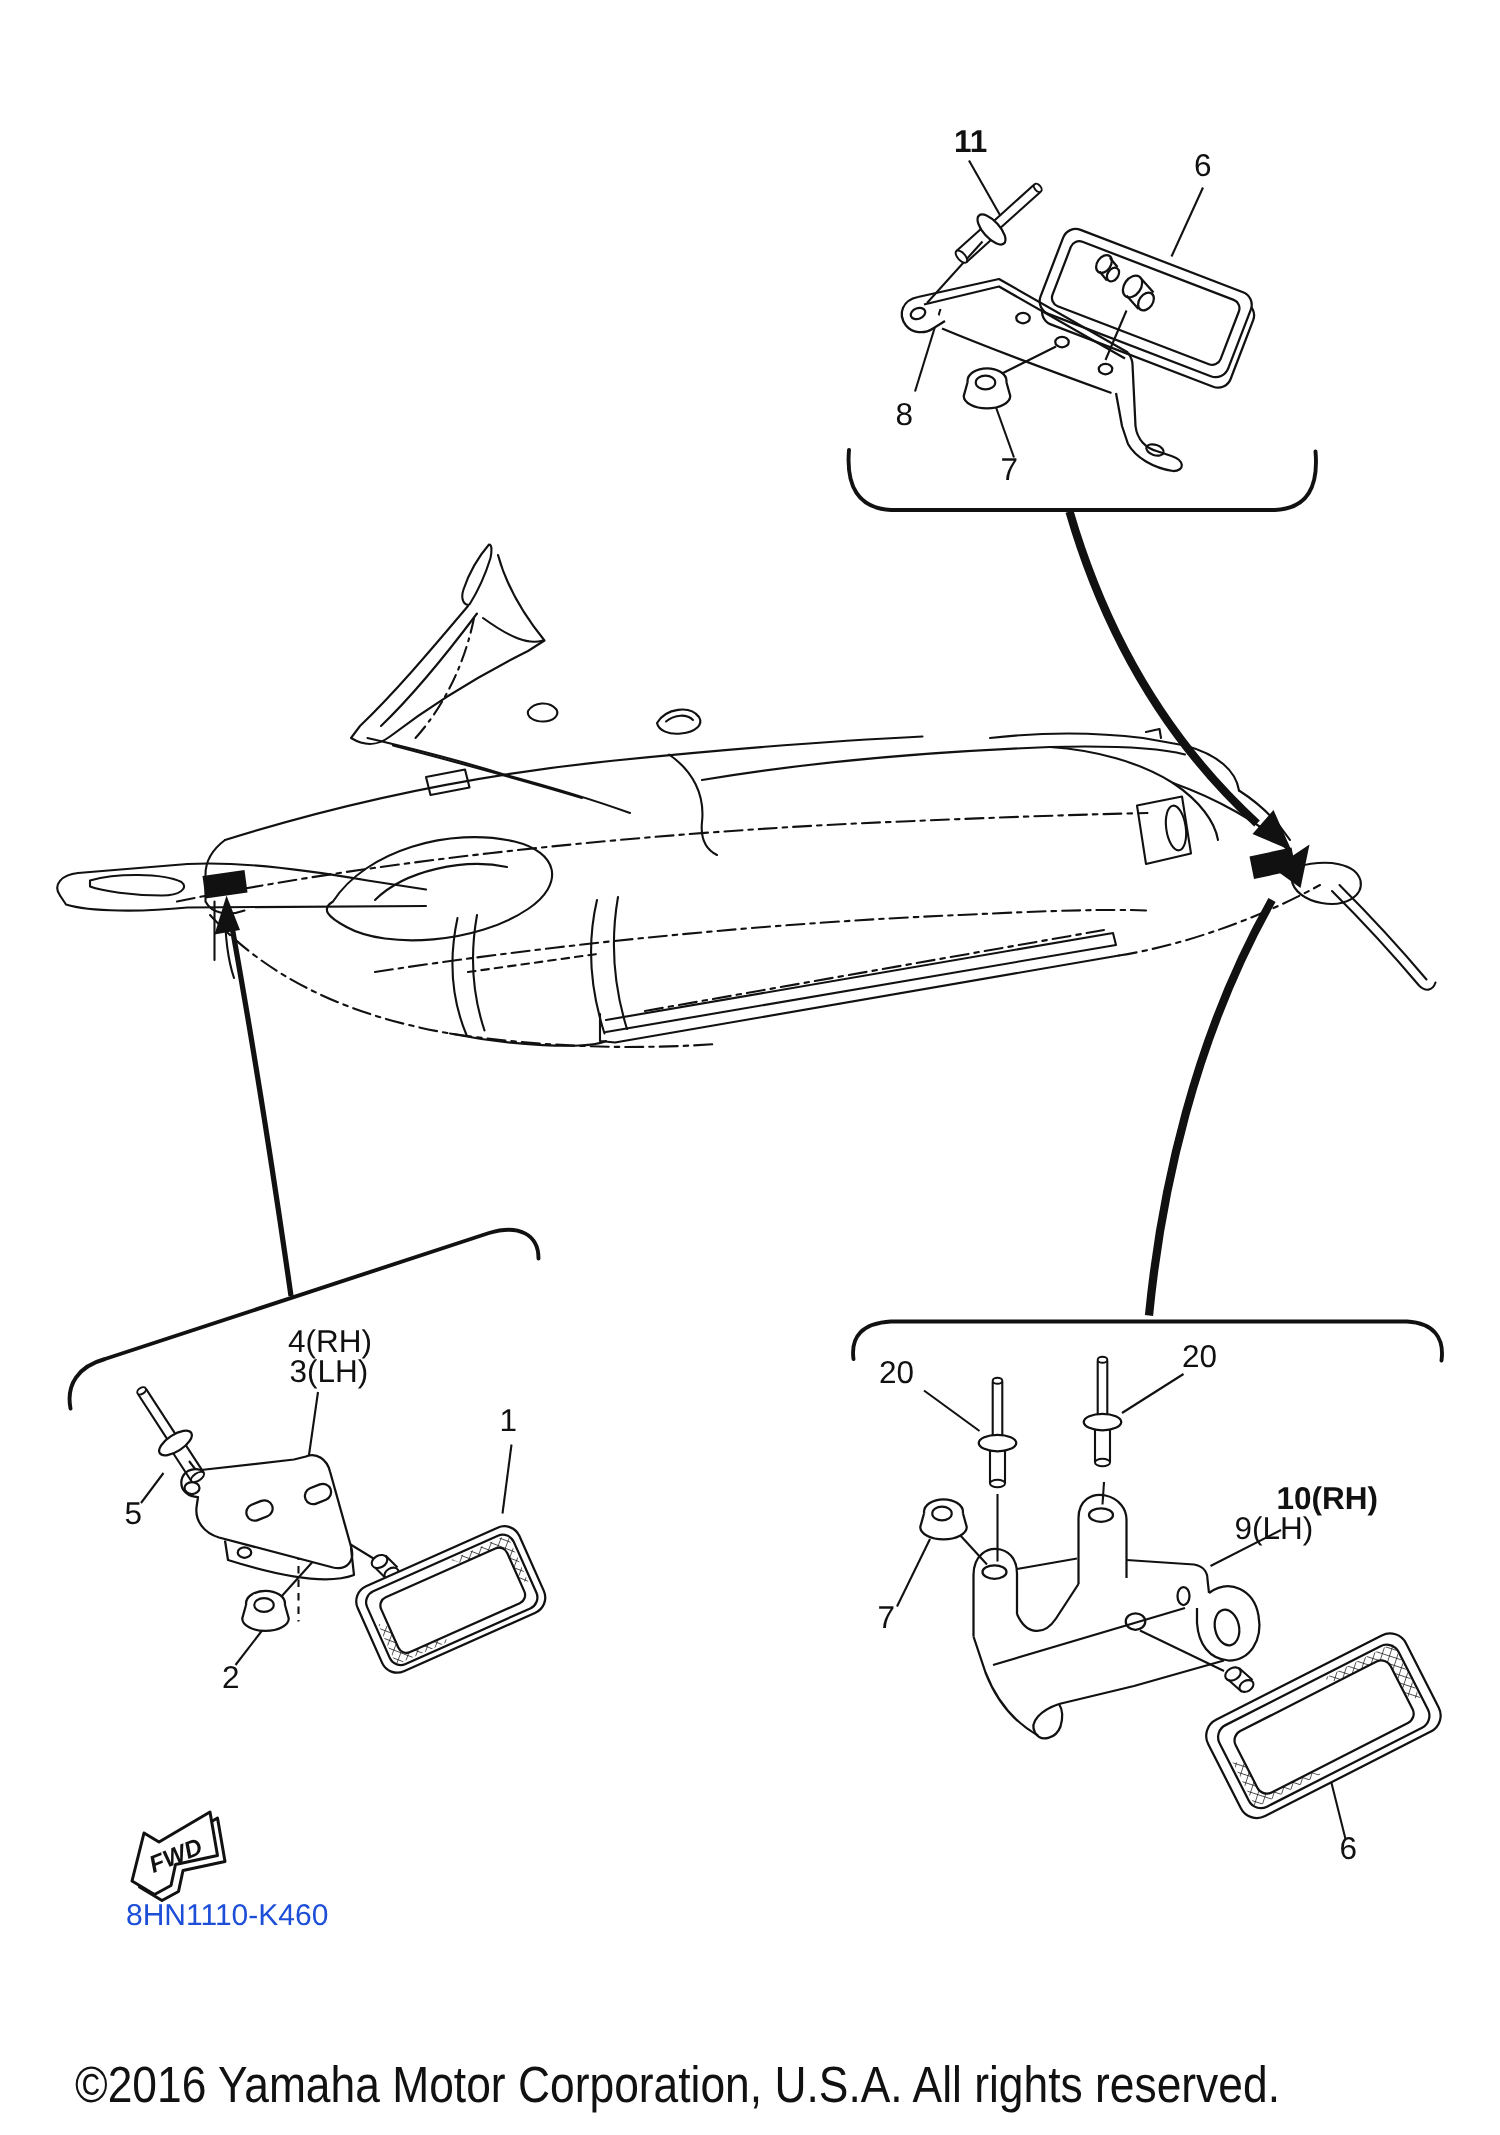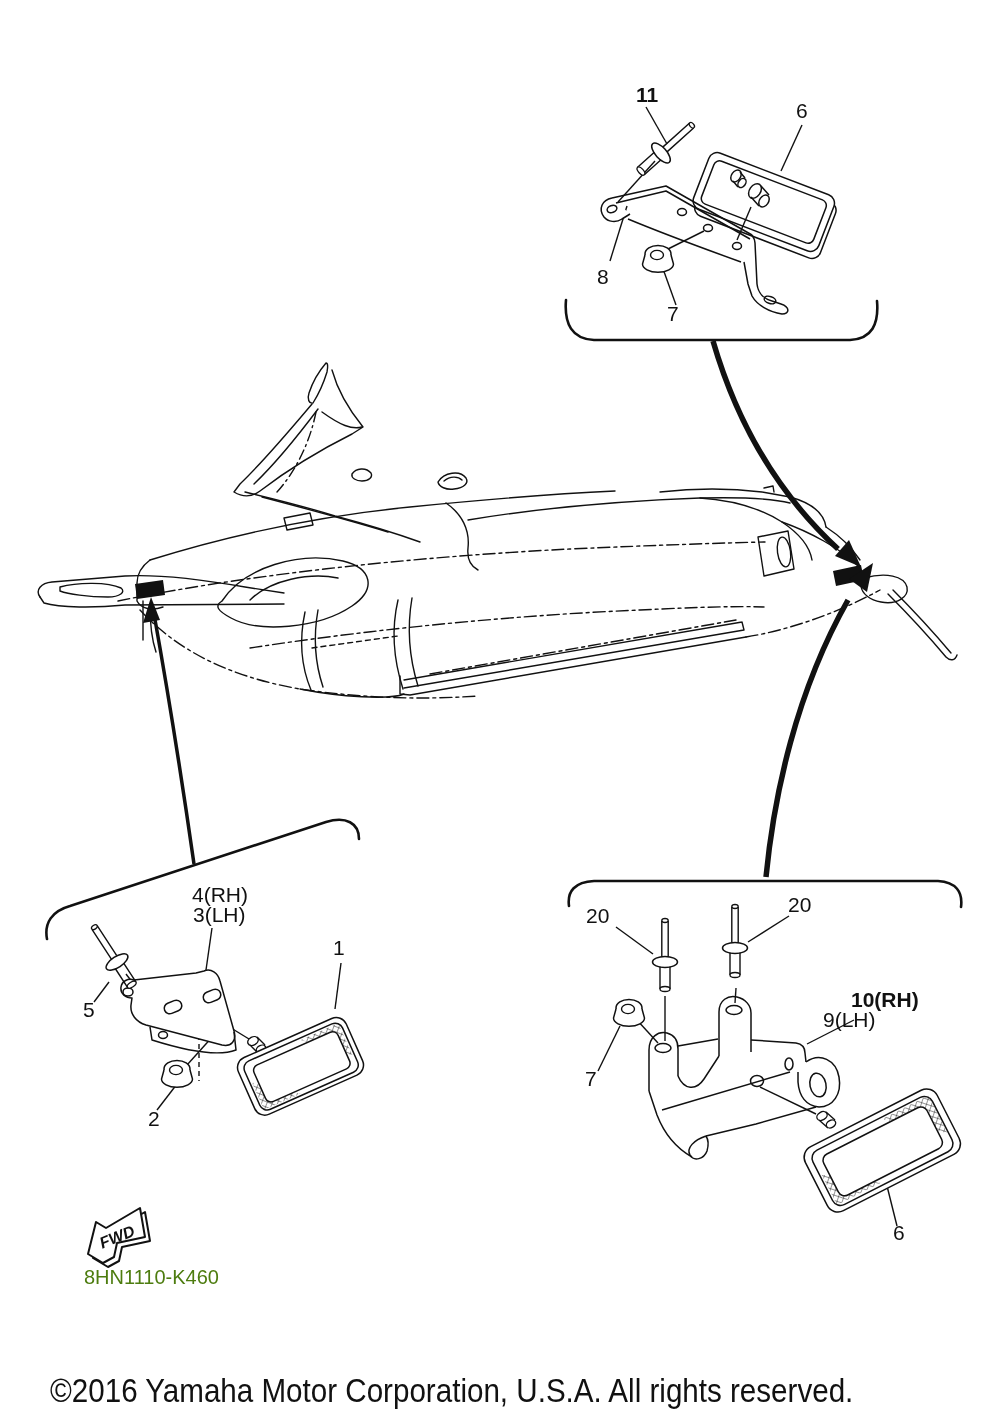--- a/index.html
+++ b/index.html
@@ -1,21 +1,21 @@
 <!DOCTYPE html>
 <html><head>
 <meta charset="utf-8">
 <style>
   html,body{margin:0;padding:0;background:#fff;}
   .stage{position:relative;width:1000px;height:1423px;background:#ffffff;overflow:hidden;
          font-family:"Liberation Sans",sans-serif;}
   .stage svg{position:absolute;left:0;top:0;}
   .lbl{position:absolute;color:#111;font-size:21px;line-height:1.0;white-space:nowrap;
        font-family:"Liberation Sans",sans-serif;}
-  .code{position:absolute;color:#4d7c0f;font-size:20px;white-space:nowrap;}
+  .code{position:absolute;color:#1d4ed8;font-size:20px;white-space:nowrap;}
   .copyright{position:absolute;color:#111;font-size:34px;white-space:nowrap;
              transform:scaleX(0.87);transform-origin:left top;}
 </style>
 </head>
 <body>
 
 <div class="stage">
 
 <svg width="1000" height="1423" viewBox="0 0 1000 1423">
   <defs>

